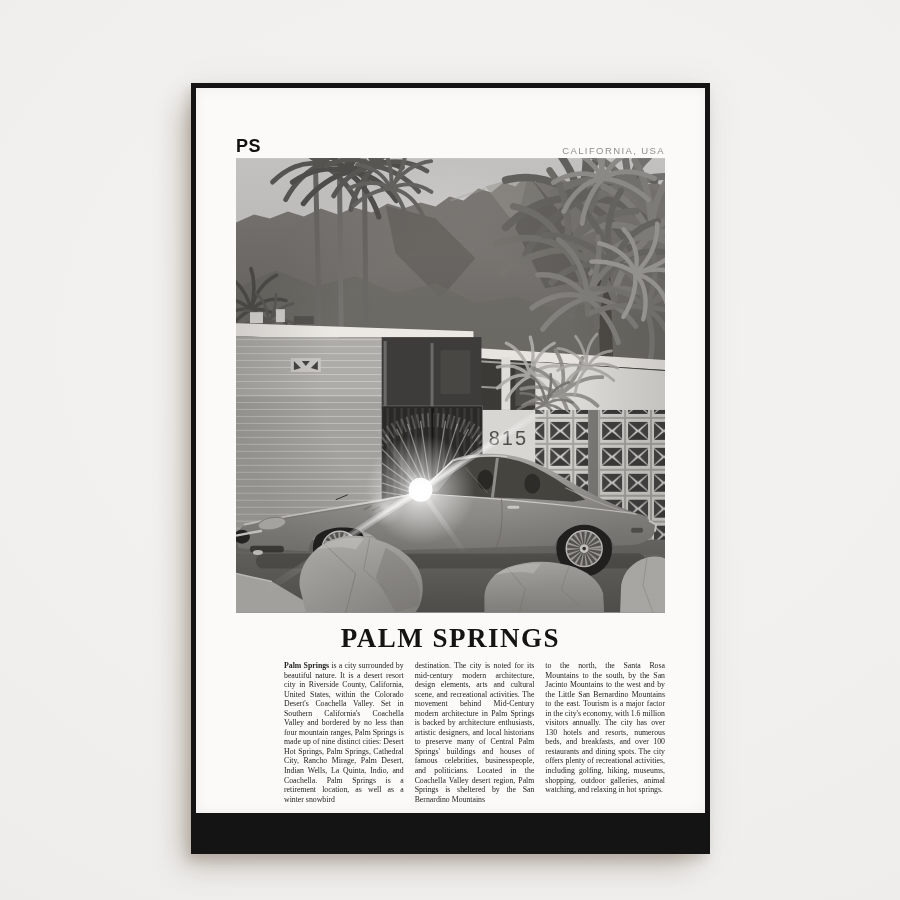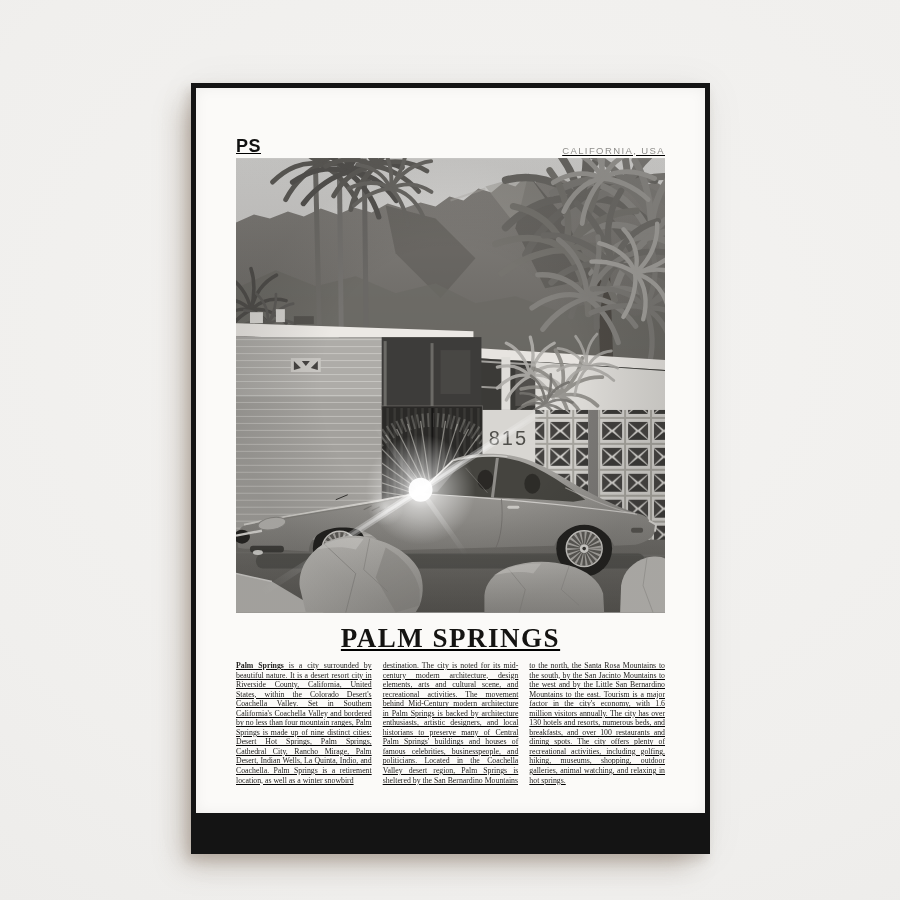--- a/index.html
+++ b/index.html
@@ -10,42 +10,41 @@
   .stage{
     position:relative;width:900px;height:900px;
     background:radial-gradient(120% 100% at 55% 38%, #f4f3f1 0%, #f0efed 55%, #eae9e7 100%);
   }
   .frame{
     position:absolute;left:191px;top:83px;width:519px;height:771px;
     background:#141414;padding:5px;box-sizing:border-box;
     box-shadow:-14px 16px 26px -6px rgba(120,100,82,.38),
                -4px 6px 10px rgba(120,100,82,.22),
                0 2px 40px rgba(0,0,0,.05);
-    text-decoration:underline;
   }
   .poster{
     width:509px;height:725px;background:#fbfaf8;box-sizing:border-box;
     padding:48px 40px 0 40px;position:relative;
     box-shadow:inset 0 0 14px rgba(0,0,0,.05);
   }
   .poster-header{
     display:flex;justify-content:space-between;align-items:flex-end;height:19px;
   }
   .monogram{font-weight:700;font-size:18px;line-height:1;letter-spacing:.5px;color:#111;}
   .location{font-size:9.5px;line-height:1;letter-spacing:1.4px;color:#8f8e8b;margin-top:44px;}
   .photo{
     margin-top:3px;width:429px;height:455px;overflow:hidden;background:#c9c8c6;
   }
   .photo svg{display:block;}
   .poster-title{
     text-align:center;margin-top:9px;color:#151412;
     font-family:"Liberation Serif", serif;font-weight:700;
     font-size:27px;line-height:32px;letter-spacing:1.5px;
   }
-  .cols{display:flex;gap:11px;margin-top:7px;}
+  .cols{display:flex;gap:11px;margin-top:7px;margin-left:48px;}
   .col{
     flex:1;margin:0;font-family:"Liberation Serif", serif;
     font-size:7.8px;line-height:9.55px;text-align:justify;color:#242321;
   }
   .col b{font-weight:700;}
 </style>
 </head>
 <body>
 
 <div class="stage">

